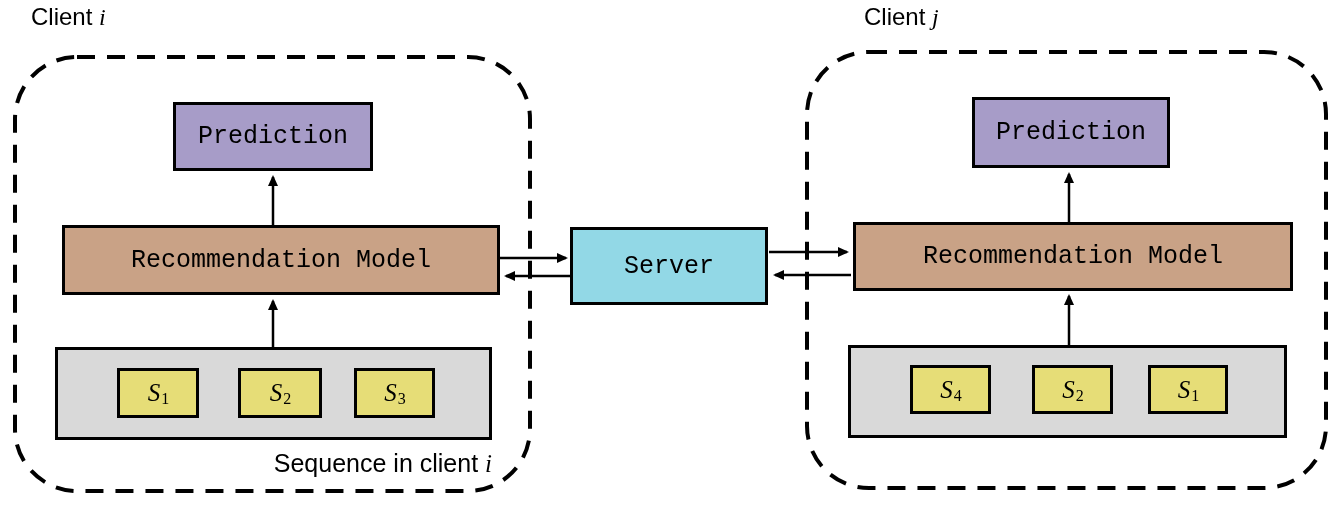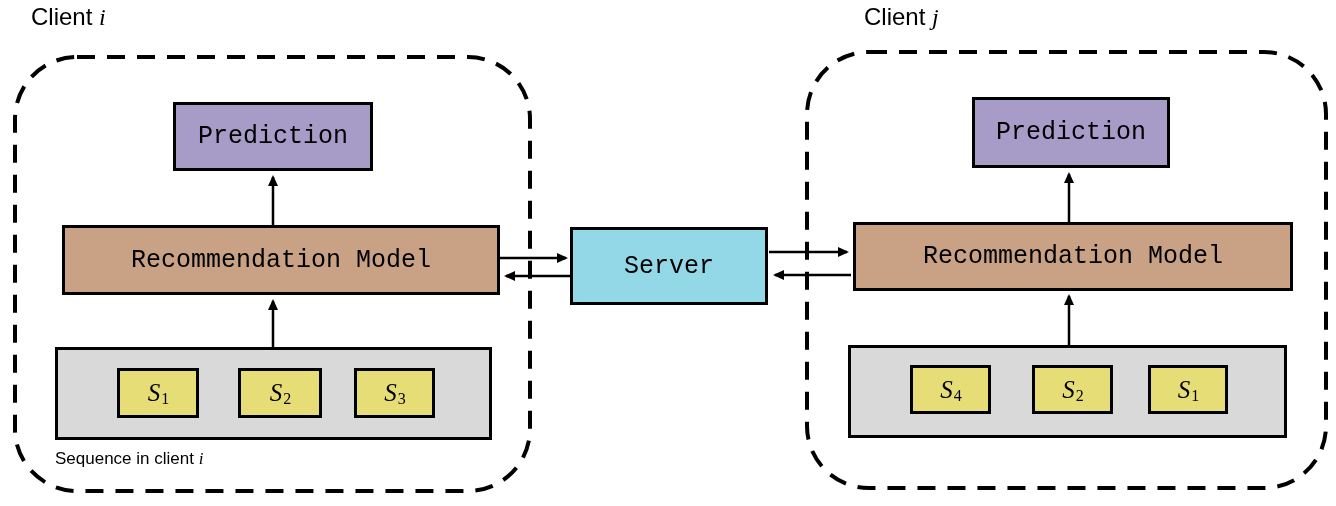--- a/index.html
+++ b/index.html
@@ -15,21 +15,21 @@
   }
   .item-box {
     position:absolute; box-sizing:border-box; border:3px solid #000;
     display:flex; align-items:center; justify-content:center;
     font-size:25px; z-index:3;
   }
   .plain-label {
     position:absolute; font-size:24px; z-index:2; white-space:nowrap;
   }
   .caption {
-    position:absolute; font-size:17px; text-align:left; z-index:2;
+    position:absolute; font-size:25px; text-align:right; z-index:2;
   }
   .mathvar {
     font-family:"Liberation Serif", serif; font-style:italic;
   }
   .item-box sub {
     font-family:"Liberation Serif", serif; font-size:16px;
     position:relative; top:6px; left:1px;
   }
   svg { display:block; }
 </style>

